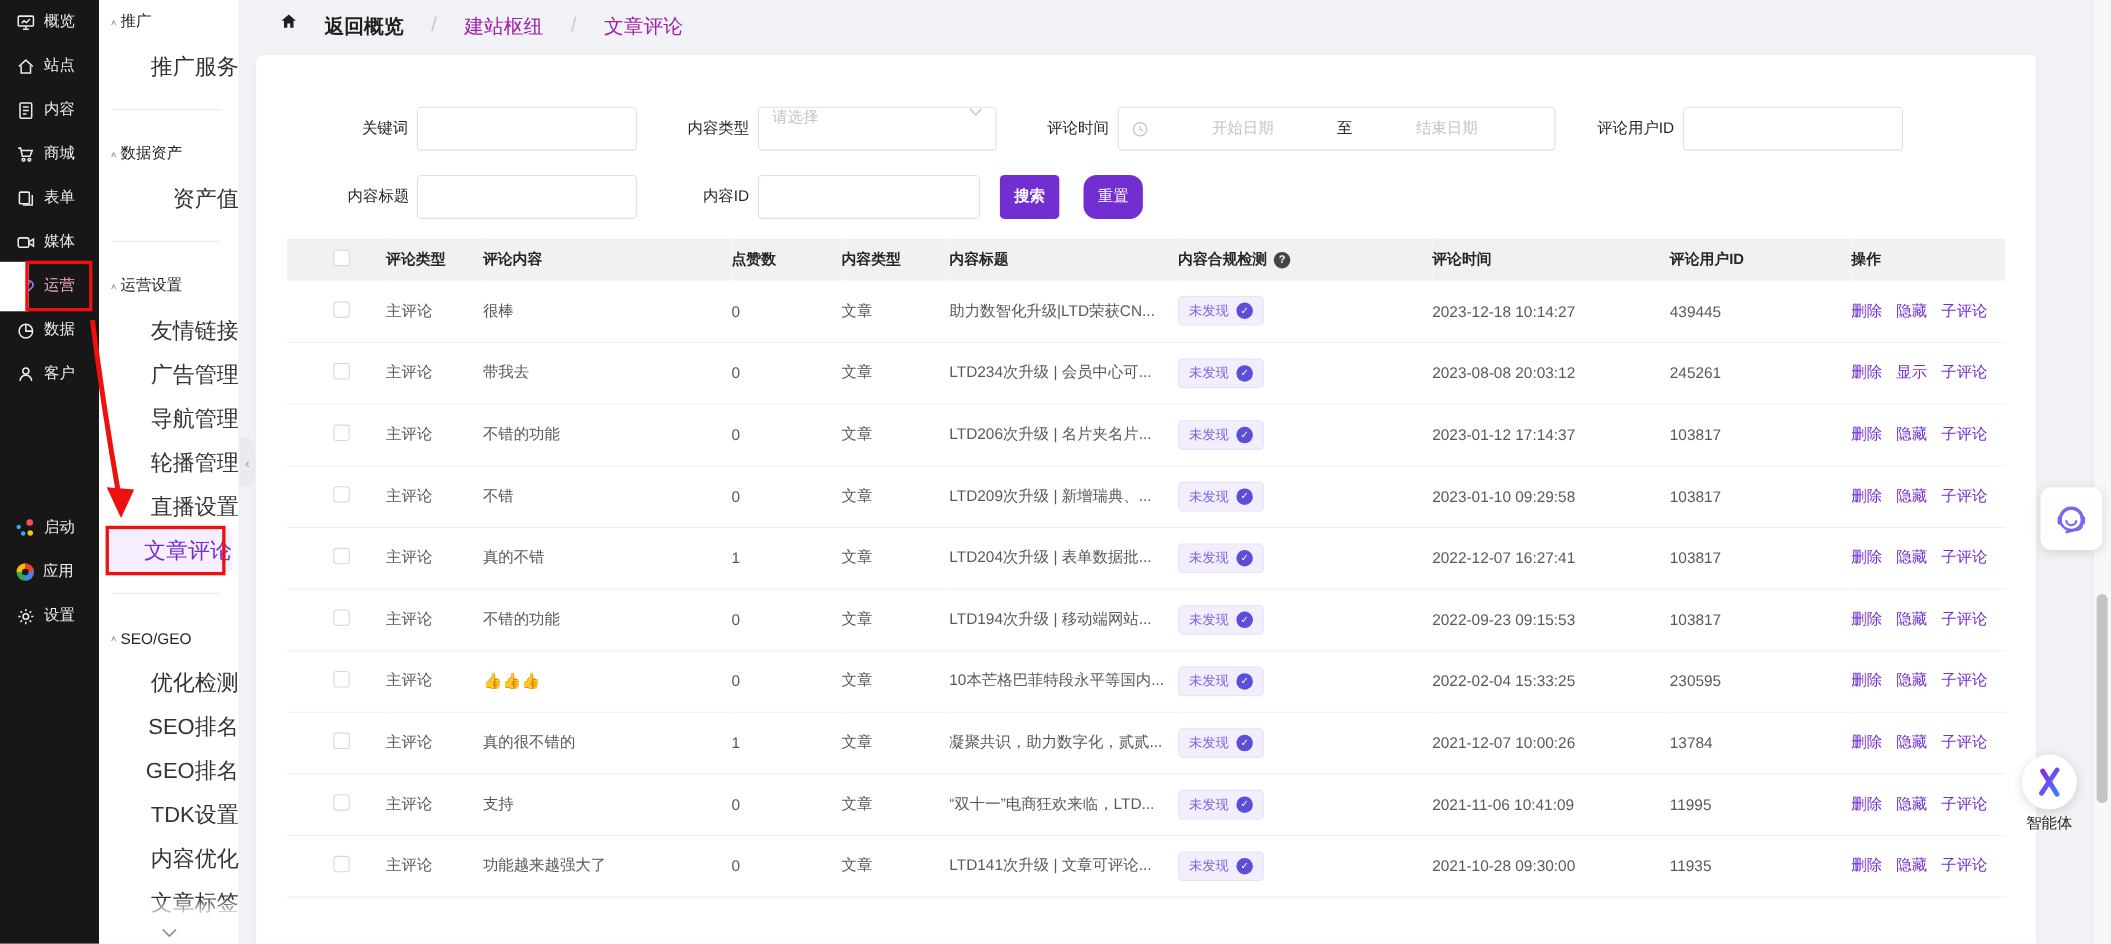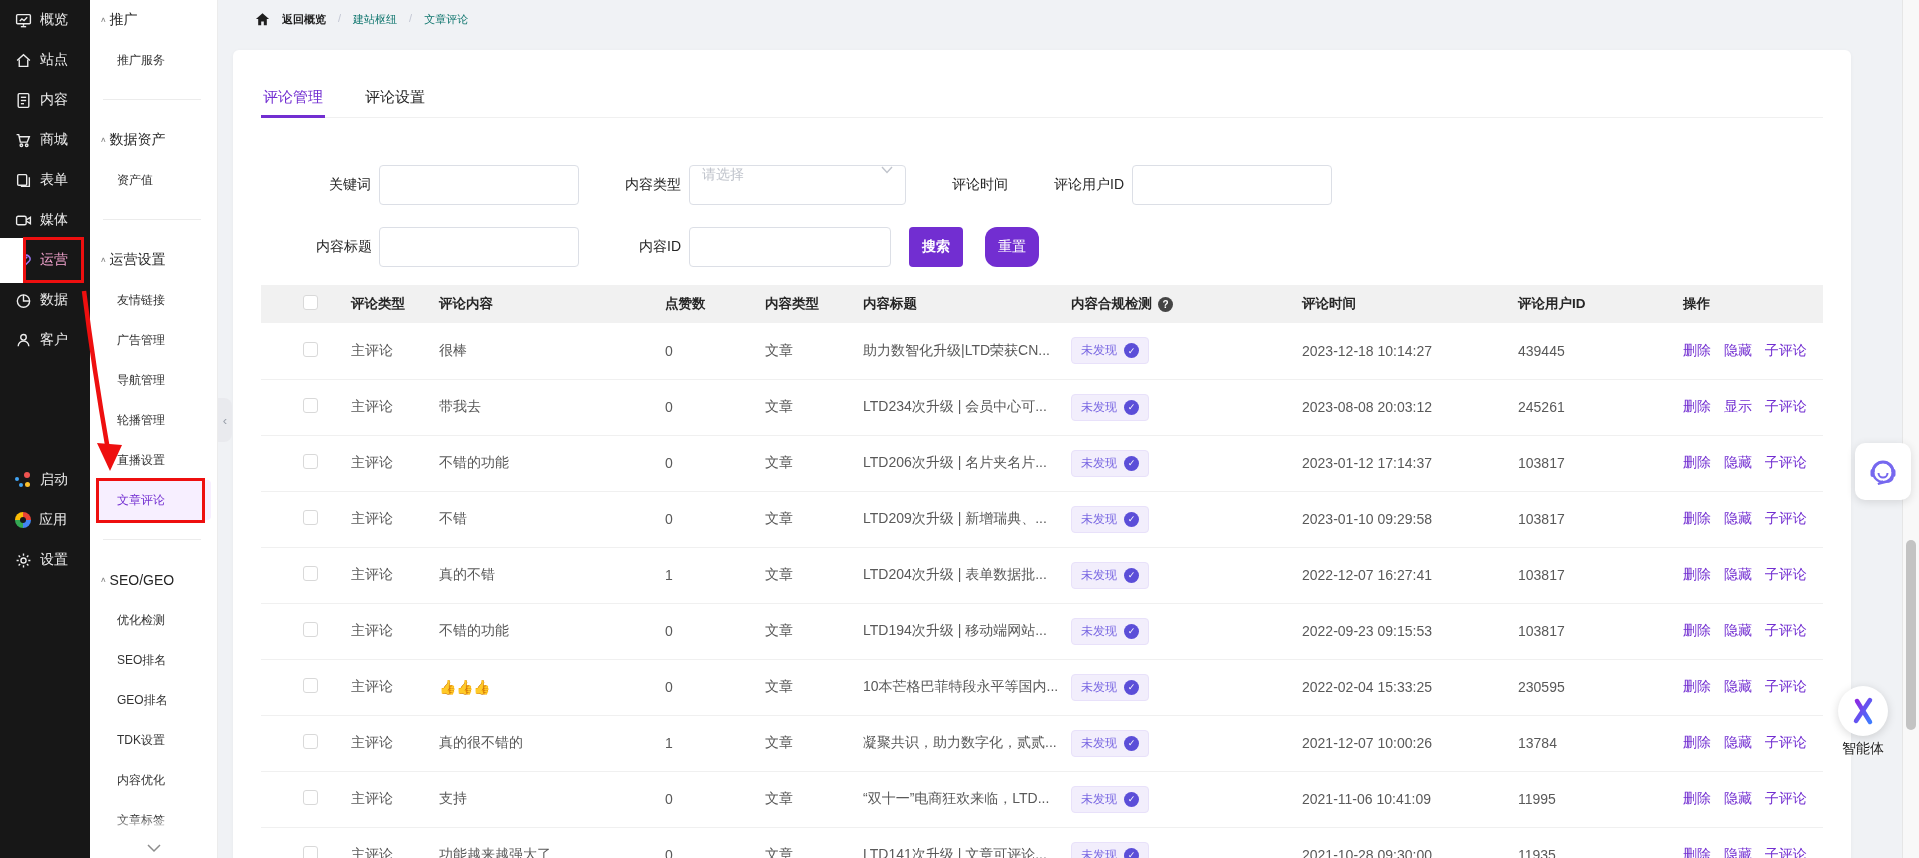--- a/index.html
+++ b/index.html
@@ -19,33 +19,33 @@
     background:conic-gradient(#ea4335 0 25%,#4285f4 25% 50%,#34a853 50% 75%,#fbbc05 75% 100%); }
   .wheel span { position:absolute; left:5px; top:5px; width:6px; height:6px; border-radius:50%; background:#171717; }
   .dots { width:17px; height:17px; position:relative; flex:0 0 17px; }
   .dots i { position:absolute; border-radius:50%; }
 
   
   #sidebar2 { position:absolute; left:90px; top:0; width:128px; height:858px; background:#fff;
     border-right:1px solid #ececec; z-index:4; }
   .s2-title { height:40px; display:flex; align-items:center; padding-left:10px; color:#262626; font-size:14px; cursor:pointer; }
   .s2-caret { color:#8c8c8c; font-size:9px; margin-right:3px; transform:scaleY(.8); }
-  .s2-item { height:40px; display:flex; align-items:center; padding-left:27px; color:#333; font-size:12px; cursor:pointer; }
+  .s2-item { height:40px; display:flex; align-items:center; padding-left:27px; color:#333; font-size:20px; cursor:pointer;justify-content:flex-end; }
   .s2-item.active { background:#f7efff; color:#722ed1; margin:0 6px; padding-left:21px; border-radius:4px; }
   .s2-div { height:1px; background:#ececec; margin:19px 16px 20px 13px; }
   .s2-fade { position:absolute; left:0; bottom:16px; width:127px; height:26px;
     background:linear-gradient(rgba(255,255,255,0),#fff 70%); }
   .s2-expand { position:absolute; left:0; bottom:2px; width:127px; text-align:center; color:#8c8c8c; cursor:pointer; }
 
   
   #main { position:absolute; left:218px; top:0; width:1684px; height:858px; }
-  #breadcrumb { position:absolute; left:37px; top:12px; display:flex; align-items:flex-start; gap:12px; font-size:11px; }
+  #breadcrumb { position:absolute; left:37px; top:12px; display:flex; align-items:flex-start; gap:25px; font-size:18px; }
   .bc-home { font-weight:bold; color:#1f1f1f; }
   .bc-sep { color:#c3c7d4; }
-  .bc-muted { color:#0f766e; }
+  .bc-muted { color:#a21caf; }
 
   #card { position:absolute; left:15px; top:50px; width:1618px; height:830px; background:#fff;
     border-radius:6px; box-shadow:0 1px 4px rgba(0,0,0,.04); padding:0 28px; }
 
   
   #tabs { margin-top:28px; height:40px; display:flex; gap:38px; border-bottom:1px solid #f0f0f0; }
   .tab { position:relative; font-size:15px; color:#262626; cursor:pointer; padding:0 2px; display:flex; align-items:center; }
   .tab.active { color:#722ed1; }
   .tab.active::after { content:""; position:absolute; left:0; right:0; bottom:-1px; height:3px; background:#722ed1; }
 
@@ -293,36 +293,41 @@
           <path d="M8 1.2 L15 7.4 H12.6 V14 H9.4 V10 H6.6 V14 H3.4 V7.4 H1 Z"></path>
         </svg>
       <span class="bc-home">返回概览</span>
       <span class="bc-sep">/</span>
       <span class="bc-muted">建站枢纽</span>
       <span class="bc-sep">/</span>
       <span class="bc-muted">文章评论</span>
     </div>
 
     <section id="card">
-      <div id="tabs">
-        <div class="tab active">评论管理</div>
-        <div class="tab">评论设置</div>
-      </div>
 
       <div class="f-row f-row1">
         <span class="f-label lw1">关键词</span>
         <input class="f-input w200" value="" style="">
         <span class="f-label lw2">内容类型</span>
         <div class="f-select">
           <span>请选择</span>
           <svg class="chev" width="12" height="8" viewBox="0 0 12 8" fill="none" stroke="#c0c4cc" stroke-width="1.4">
               <polyline points="1,1 6,6.5 11,1"></polyline>
             </svg>
         </div>
         <span class="f-label lw3">评论时间</span>
+        <div class="f-date">
+          <svg width="15" height="15" viewBox="0 0 16 16" fill="none" stroke="#c0c4cc" stroke-width="1.3">
+              <circle cx="8" cy="8" r="6.5"></circle>
+              <polyline points="8,4.5 8,8 10.8,9.5"></polyline>
+            </svg>
+          <span class="ph">开始日期</span>
+          <span class="to">至</span>
+          <span class="ph">结束日期</span>
+        </div>
         <span class="f-label lw4">评论用户ID</span>
         <input class="f-input w200" value="" style="">
       </div>
 
       <div class="f-row f-row2">
         <span class="f-label lw1">内容标题</span>
         <input class="f-input w200" value="" style="">
         <span class="f-label lw2">内容ID</span>
         <input class="f-input w202" value="" style="">
         <button class="btn search">搜索</button>

